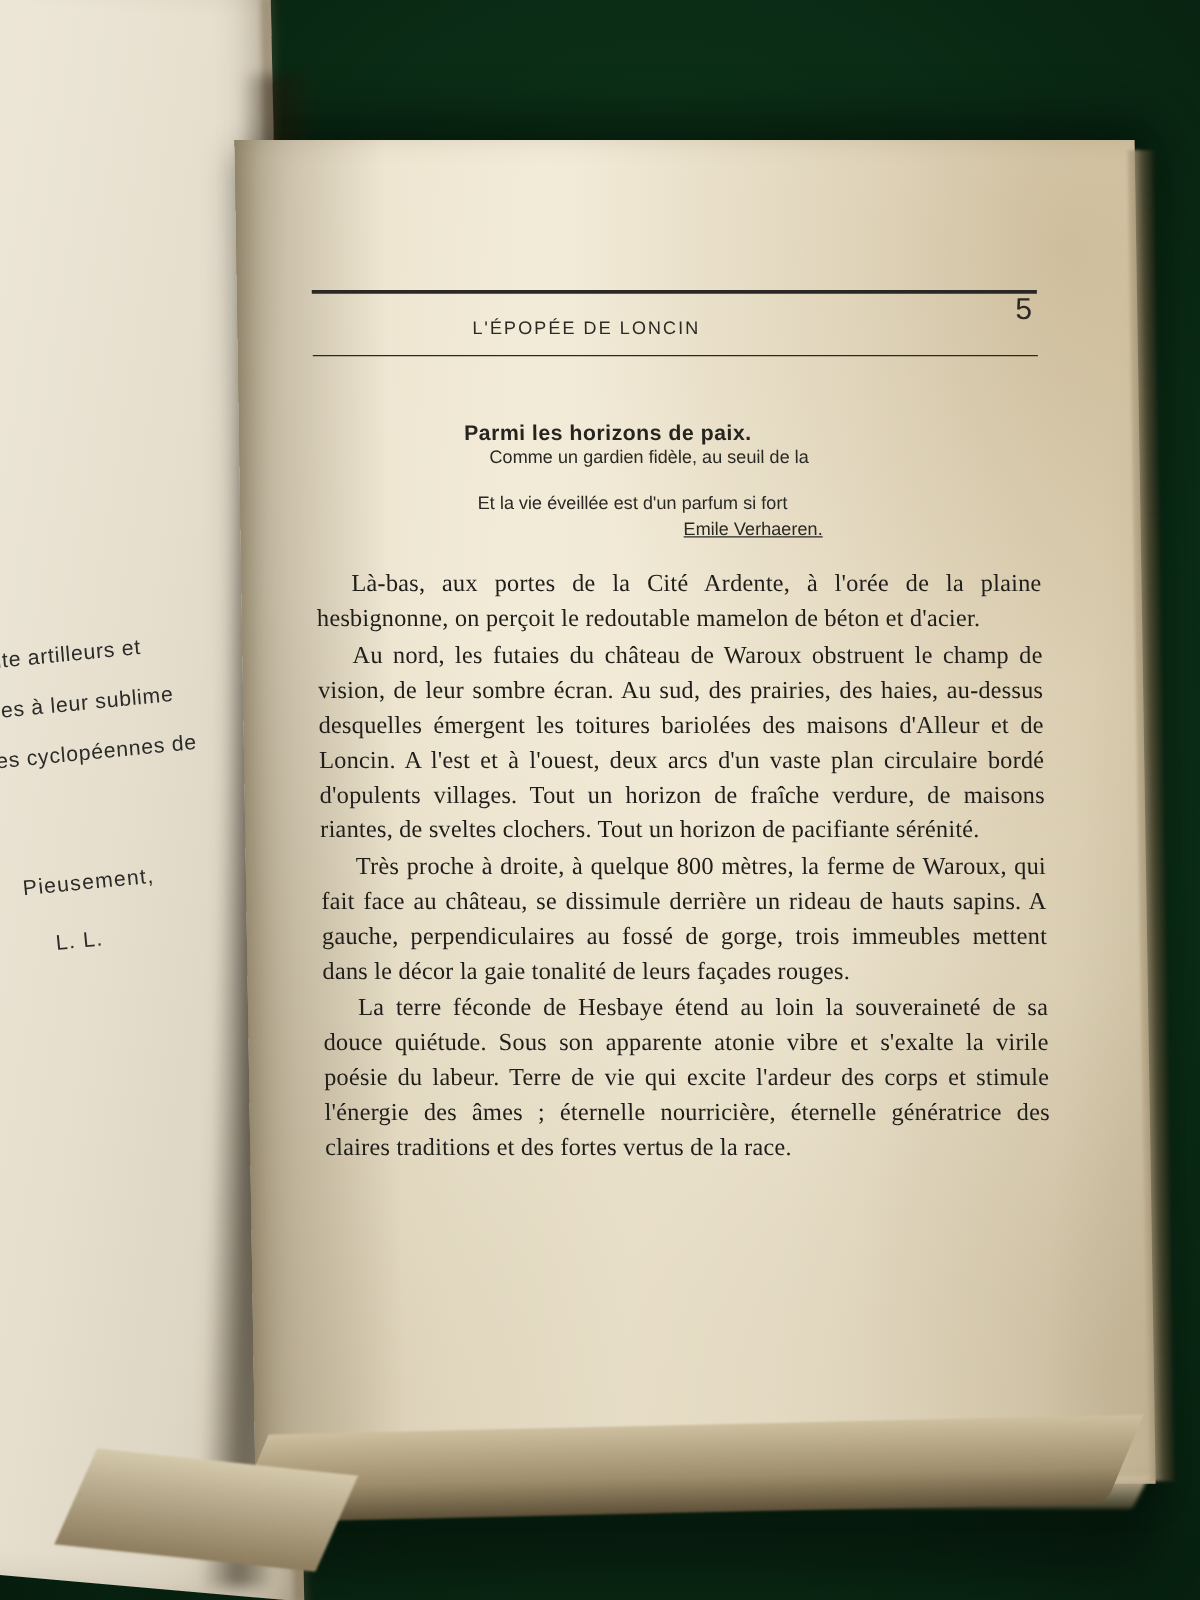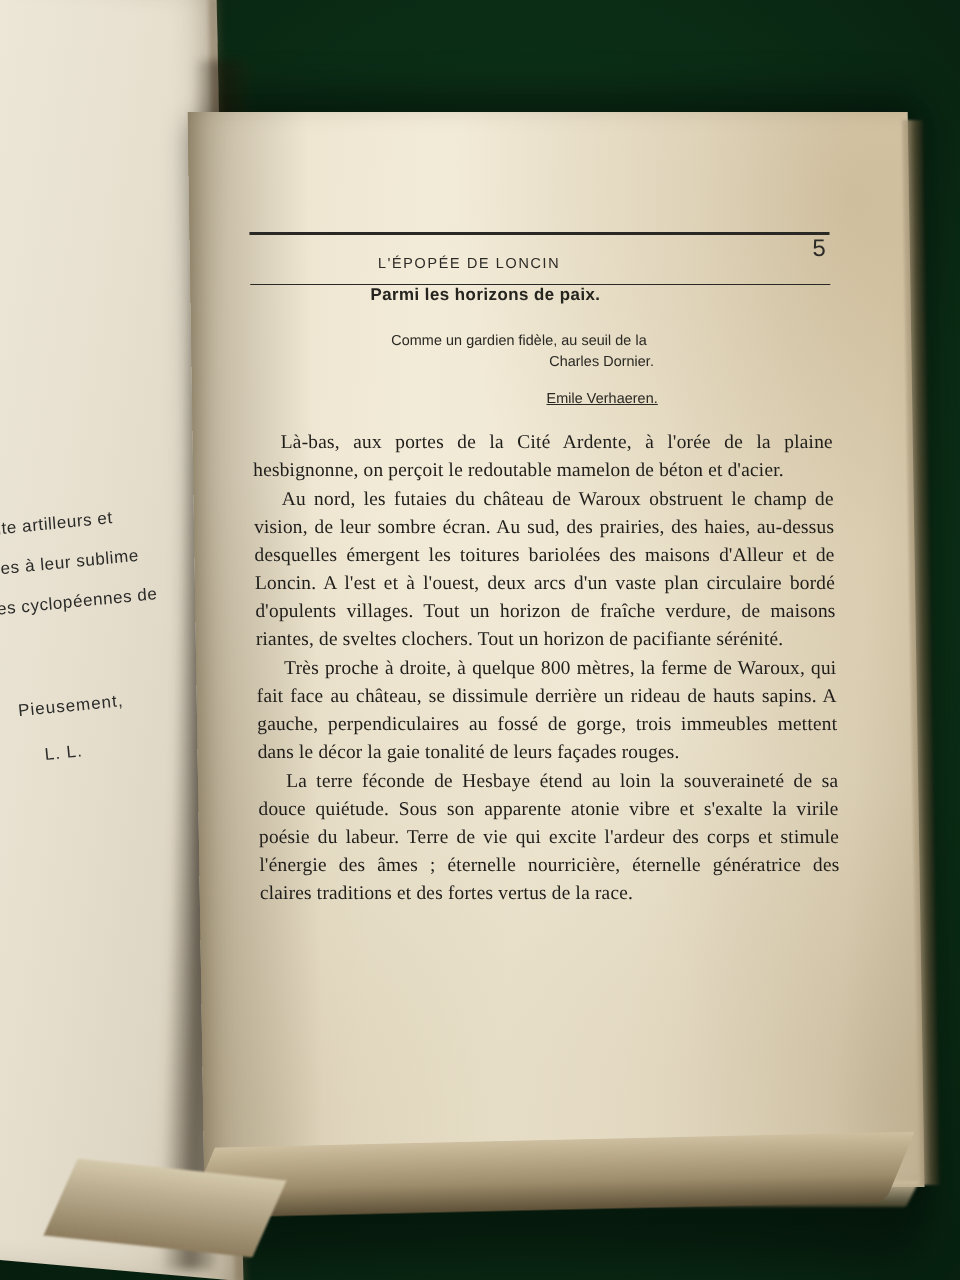--- a/index.html
+++ b/index.html
@@ -148,29 +148,29 @@
   }
   .runhead-folio {
     position: absolute;
     right: 4px;
     top: -6px;
     font-size: 24px;
     color: #2c2a26;
   }
 
   .subtitle {
+    margin-top: 52px;
     margin-left: 120px;
     font-size: 17px;
     font-weight: bold;
     letter-spacing: 0.4px;
     color: #26241f;
   }
 
   .epigraph {
-    margin-top: 26px;
     margin-left: 140px;
     width: 360px;
     font-size: 14.5px;
     line-height: 19px;
     color: #2a2823;
   }
   .epigraph .attrib {
     text-align: center;
     margin-top: 2px;
     margin-left: 60px;
@@ -261,24 +261,24 @@
           <div class="runhead-title">L'ÉPOPÉE DE LONCIN</div>
           <div class="runhead-folio">5</div>
         </div>
         <div class="rule-thin"></div>
       </div>
 
       <div class="subtitle">Parmi les horizons de paix.</div>
 
       <div class="epigraph first">
         <div>Comme un gardien fidèle, au seuil de la</div>
-        <div class="attrib">Charles Dornier.</div>
       </div>
 
       <div class="epigraph second">
+        <div>Et la vie éveillée est d'un parfum si fort</div>
         <div class="attrib">Emile Verhaeren.</div>
       </div>
 
       <div class="body">
         <p>Là-bas, aux portes de la Cité Ardente, à l'orée de la plaine hesbignonne, on perçoit le redoutable mamelon de béton et d'acier.</p>
         <p>Au nord, les futaies du château de Waroux obstruent le champ de vision, de leur sombre écran. Au sud, des prairies, des haies, au-dessus desquelles émergent les toitures bariolées des maisons d'Alleur et de Loncin. A l'est et à l'ouest, deux arcs d'un vaste plan circulaire bordé d'opulents villages. Tout un horizon de fraîche verdure, de maisons riantes, de sveltes clochers. Tout un horizon de pacifiante sérénité.</p>
         <p>Très proche à droite, à quelque 800 mètres, la ferme de Waroux, qui fait face au château, se dissimule derrière un rideau de hauts sapins. A gauche, perpendiculaires au fossé de gorge, trois immeubles mettent dans le décor la gaie tonalité de leurs façades rouges.</p>
         <p>La terre féconde de Hesbaye étend au loin la souveraineté de sa douce quiétude. Sous son apparente atonie vibre et s'exalte la virile poésie du labeur. Terre de vie qui excite l'ardeur des corps et stimule l'énergie des âmes ; éternelle nourricière, éternelle génératrice des claires traditions et des fortes vertus de la race.</p>
       </div>
 

